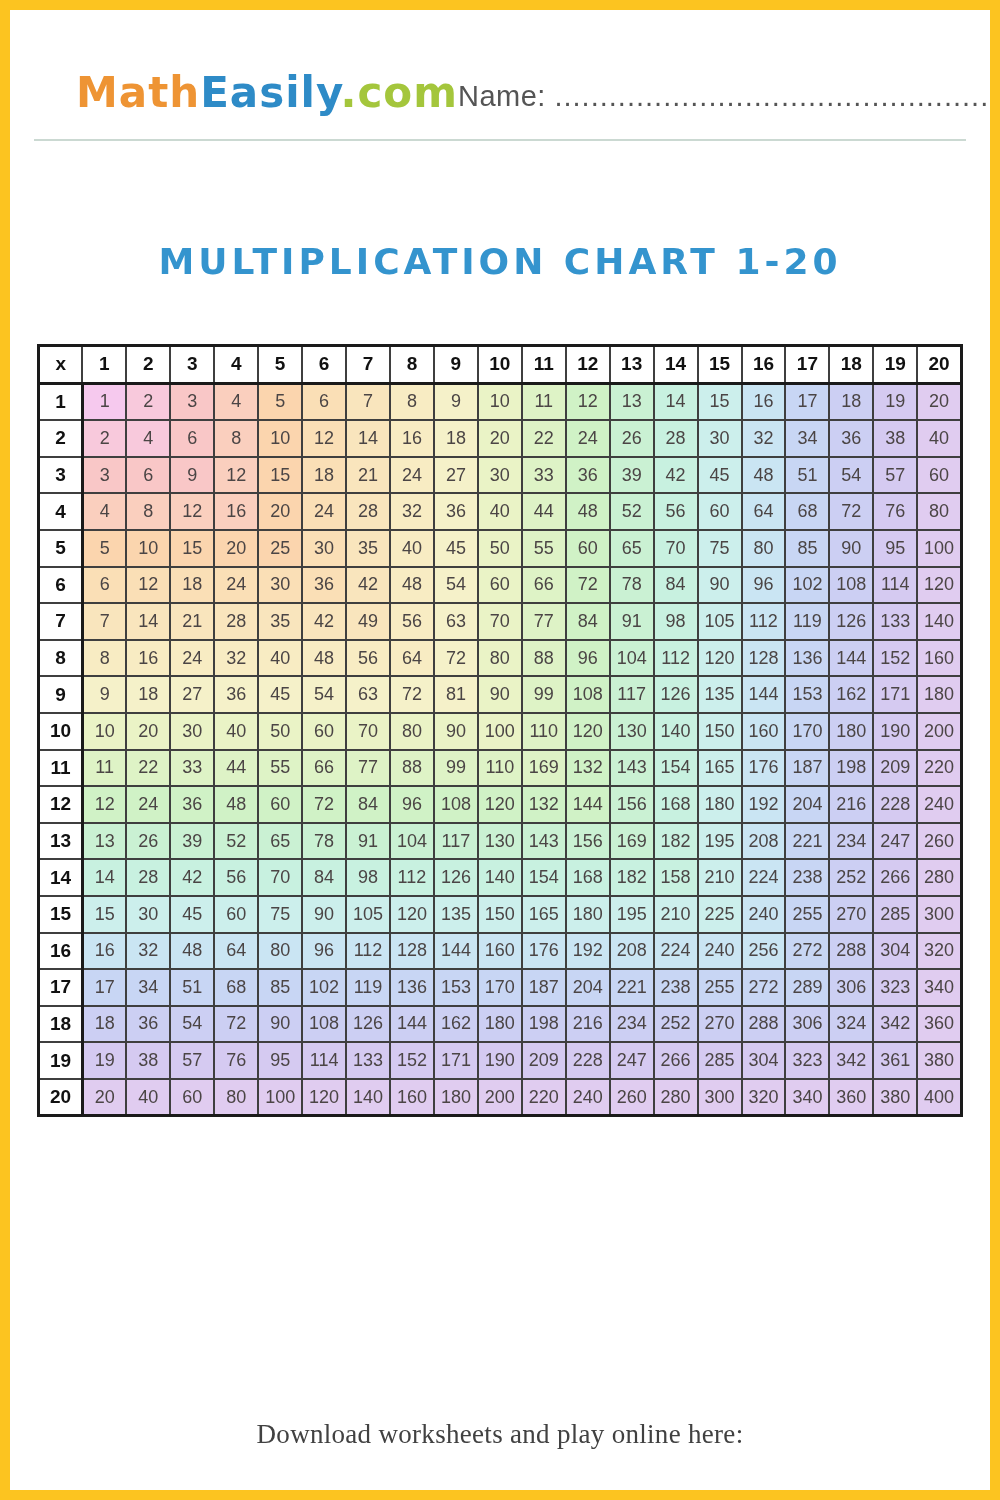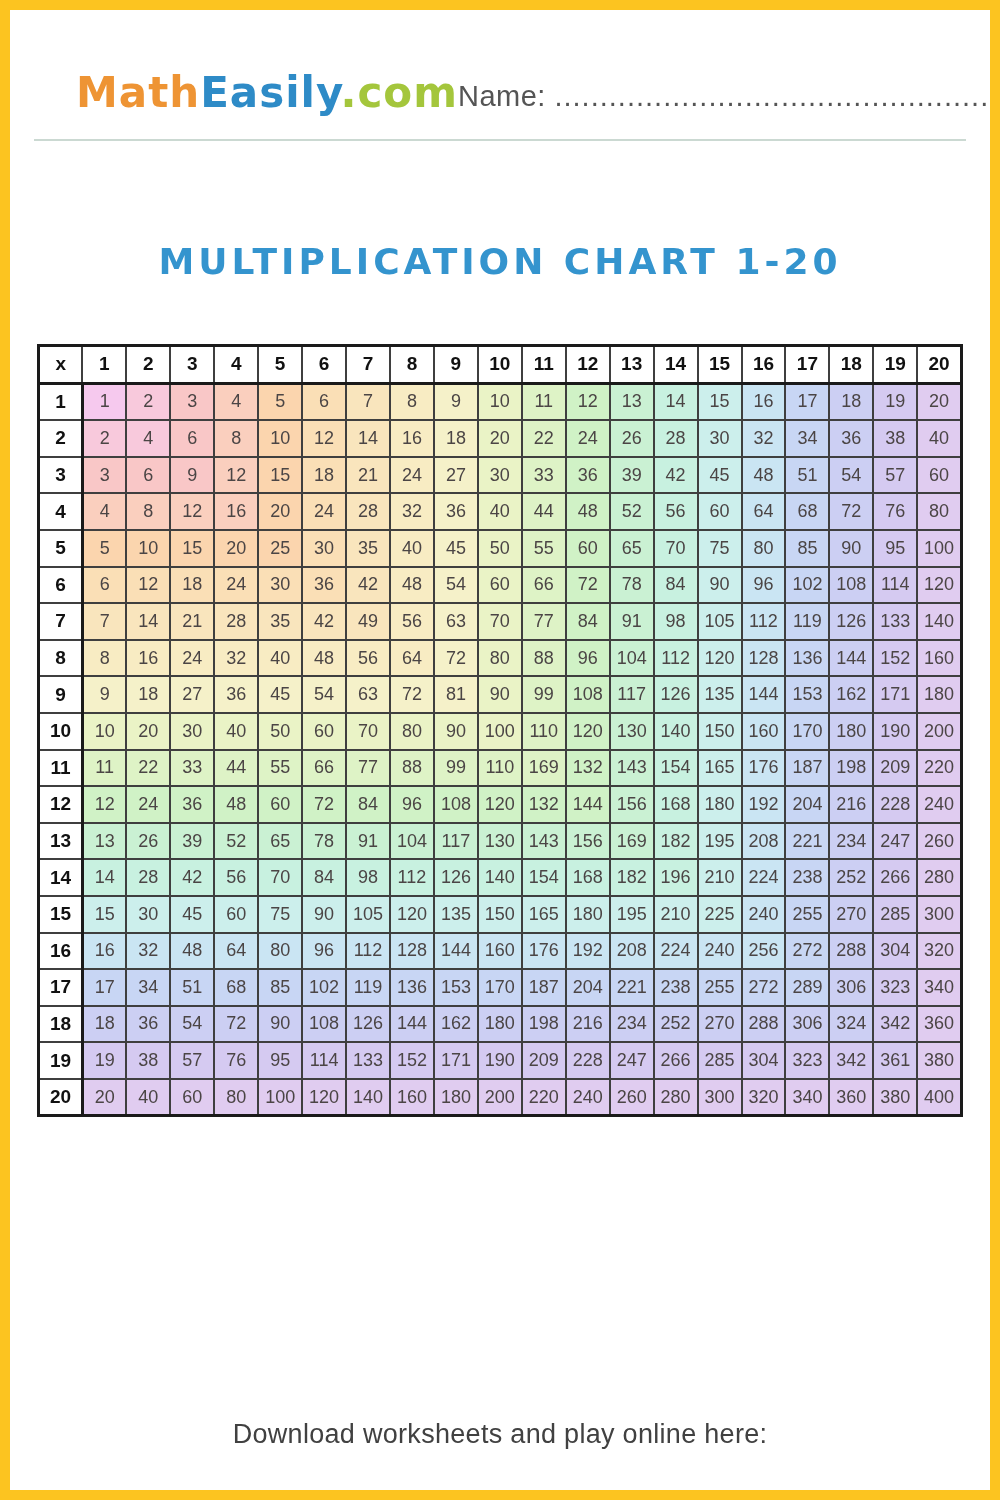--- a/index.html
+++ b/index.html
@@ -82,20 +82,21 @@
   .footer{
     position:absolute;
     left:0;right:0;
     bottom:40px;
     text-align:center;
   }
   .footer .line1{
     font-size:27px;
     color:#414141;
     letter-spacing:.3px;
+    font-family:Liberation Serif, serif;
   }
   .footer .link{
     display:inline-block;
     margin-top:12px;
     font-size:27px;
     color:#DF7A57;
     text-decoration:none;
     letter-spacing:.3px;
   }
 </style>
@@ -450,21 +451,21 @@
         <td style="background: rgb(200, 241, 224);">56</td>
         <td style="background: rgb(200, 241, 224);">70</td>
         <td style="background: rgb(200, 241, 224);">84</td>
         <td style="background: rgb(200, 241, 224);">98</td>
         <td style="background: rgb(200, 241, 224);">112</td>
         <td style="background: rgb(200, 241, 224);">126</td>
         <td style="background: rgb(200, 241, 224);">140</td>
         <td style="background: rgb(200, 241, 224);">154</td>
         <td style="background: rgb(200, 241, 224);">168</td>
         <td style="background: rgb(200, 241, 224);">182</td>
-        <td style="background: rgb(200, 241, 224);">196</td>
+        <td style="background: rgb(200, 241, 224);">158</td>
         <td style="background: rgb(204, 239, 236);">210</td>
         <td style="background: rgb(202, 229, 243);">224</td>
         <td style="background: rgb(200, 214, 244);">238</td>
         <td style="background: rgb(204, 207, 243);">252</td>
         <td style="background: rgb(213, 202, 241);">266</td>
         <td style="background: rgb(224, 204, 240);">280</td>
       </tr>
       <tr>
         <th>15</th>
         <td style="background: rgb(204, 239, 236);">15</td>

